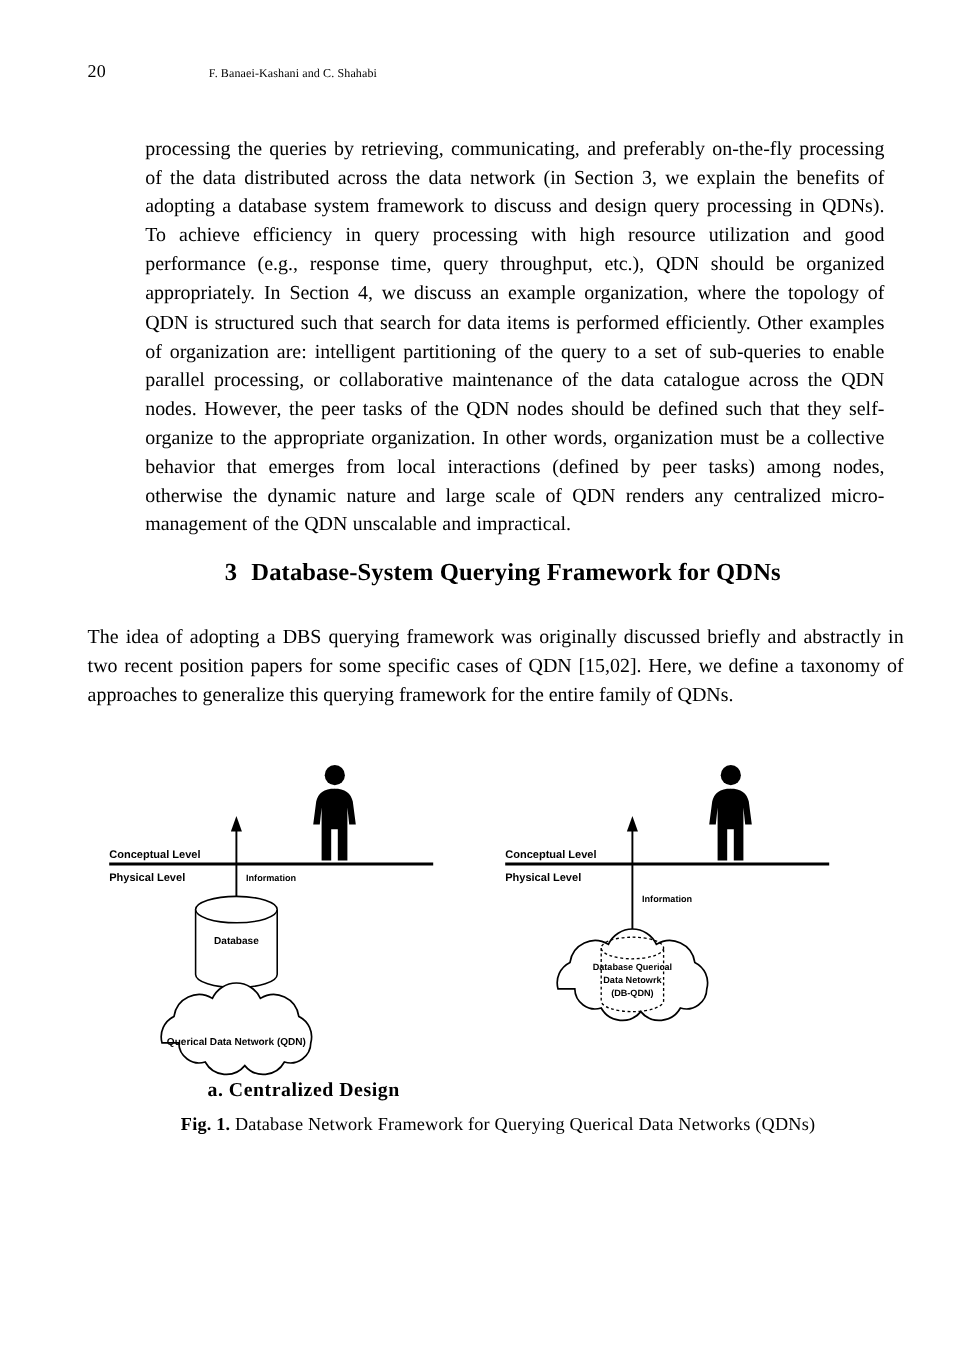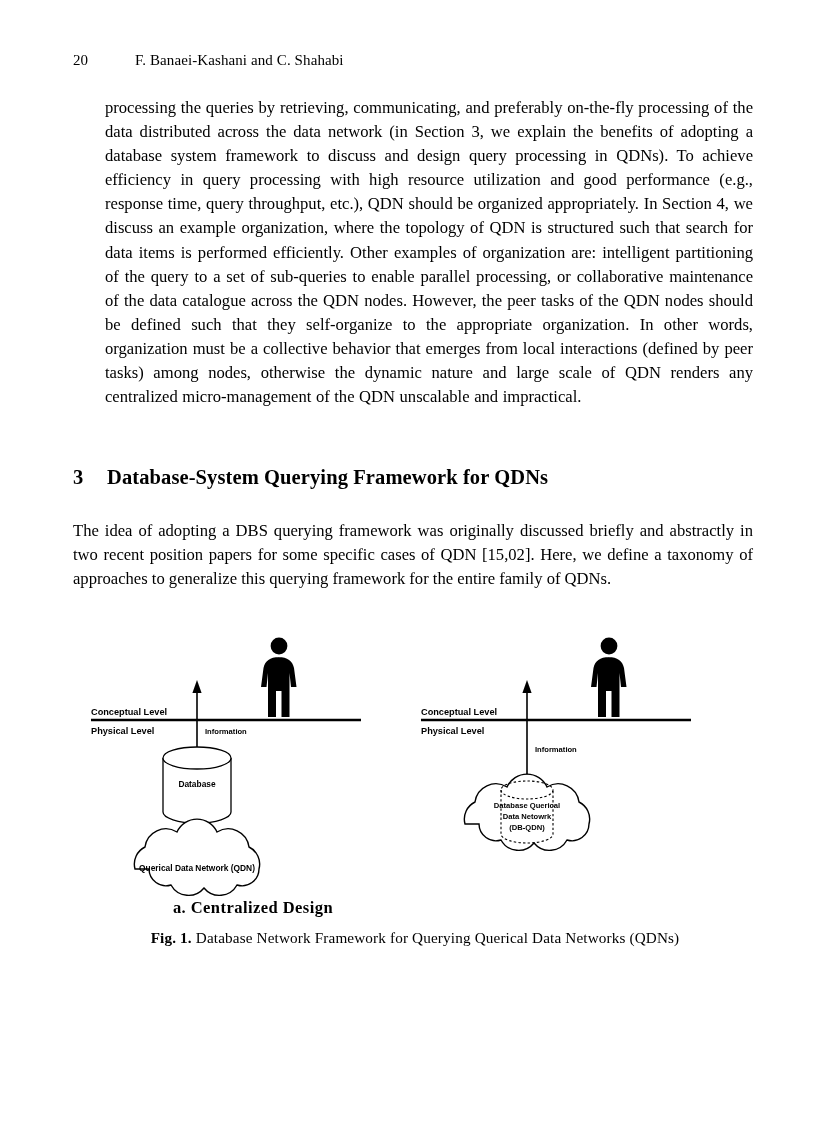--- a/index.html
+++ b/index.html
@@ -30,46 +30,48 @@
     width: 670px;
     font-size: 15px;
     letter-spacing: 0.1px;
   }
   .runhead .folio {
     display: inline-block;
     width: 62px;
     font-size: 15px;
   }
   .runhead .authors {
-    font-size: 15px;
+    font-size: 10px;
+    margin-left: 39px;
   }
 
   
   .para-indented {
     position: absolute;
     top: 96px;
     left: 105px;
     width: 648px;
     font-size: 16.6px;
     line-height: 24.1px;
     text-align: justify;
     text-align-last: left;
     word-spacing: 0.4px;
   }
-  .para-indented p { margin: 0; }
+  .para-indented p { margin: 16px; }
 
   
   .section-heading {
     position: absolute;
     top: 466px;
     left: 73px;
     width: 680px;
     font-weight: bold;
     font-size: 20.5px;
     letter-spacing: 0.1px;
+    text-align: center;
   }
   .section-heading .secnum {
     display: inline-block;
     width: 34px;
   }
 
   
   .para-plain {
     position: absolute;
     top: 519px;

